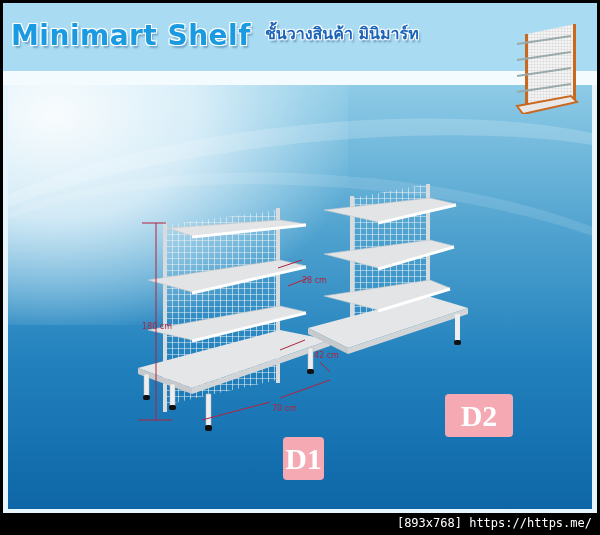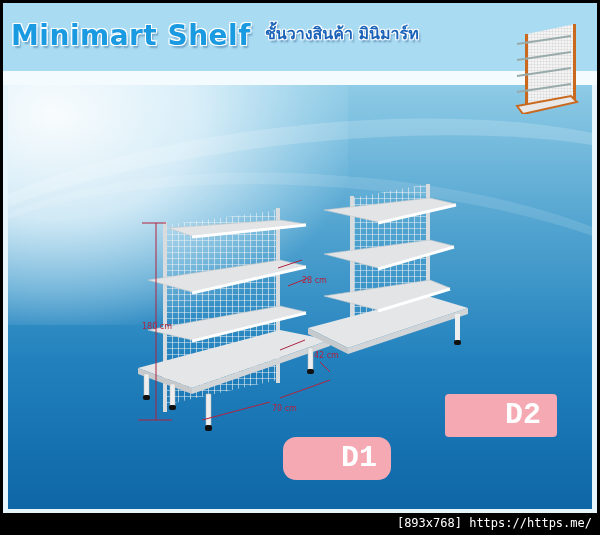--- a/index.html
+++ b/index.html
@@ -51,23 +51,23 @@
     }
     .thumb-shelf { position: absolute; left: 513px; top: 22px; width: 70px; height: 92px; }
     .shelf-graphic { position: absolute; }
     .shelf-d1 { left: 130px; top: 180px; width: 200px; height: 270px; }
     .shelf-d2 { left: 300px; top: 180px; width: 180px; height: 185px; }
     .dim-label {
       position: absolute; font-family: "DejaVu Sans", sans-serif; font-size: 8px; color: #b0233f;
     }
     .badge {
       position: absolute; background: #f5a9b3; color: #fff; border-radius: 4px;
-      font-family: Liberation Mono, monospace; font-weight: bold; text-align: center; padding-left: 44px;
+      font-family: Liberation Serif, serif; font-weight: bold; text-align: center;
     }
-    .badge-d1 { left: 283px; top: 437px; width: 64px; height: 43px; font-size: 30px; line-height: 43px; border-radius: 13px; }
+    .badge-d1 { left: 283px; top: 437px; width: 41px; height: 43px; font-size: 30px; line-height: 43px; }
     .badge-d2 { left: 445px; top: 394px; width: 68px; height: 43px; font-size: 30px; line-height: 43px; }
     .watermark {
       position: absolute; right: 8px; top: 516px;
       font-family: "DejaVu Sans Mono", monospace; font-size: 12px; color: #fff;
     }
   </style>
 </head>
 <body>
 
 <div class="frame">

